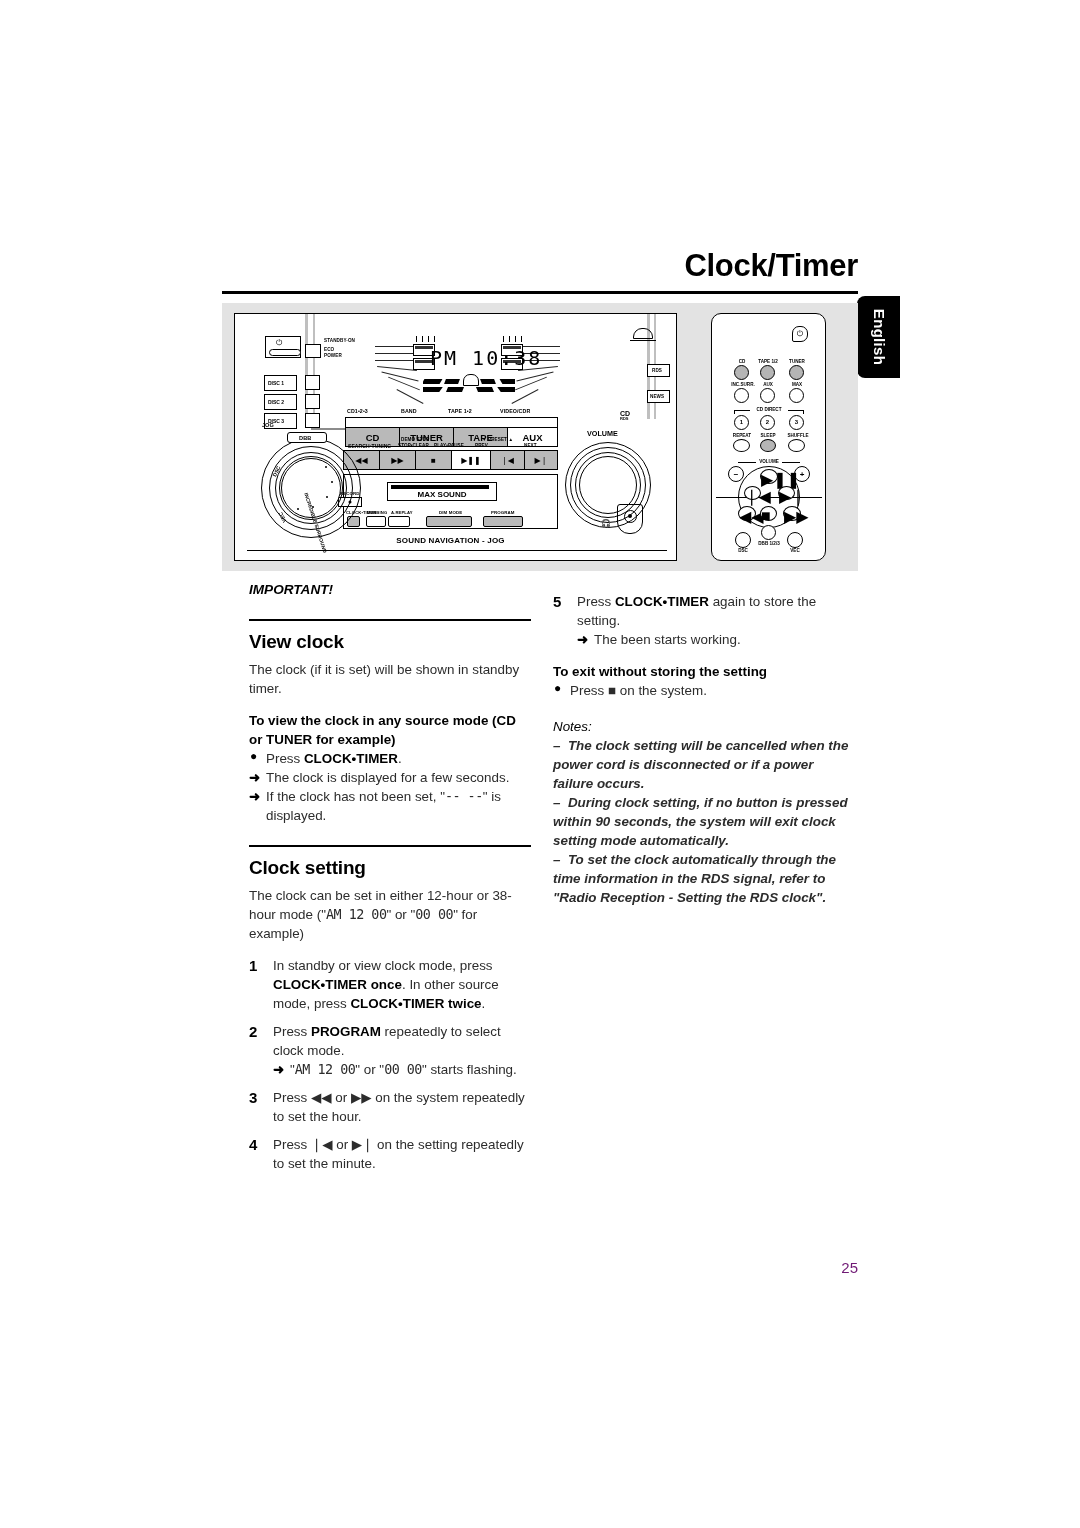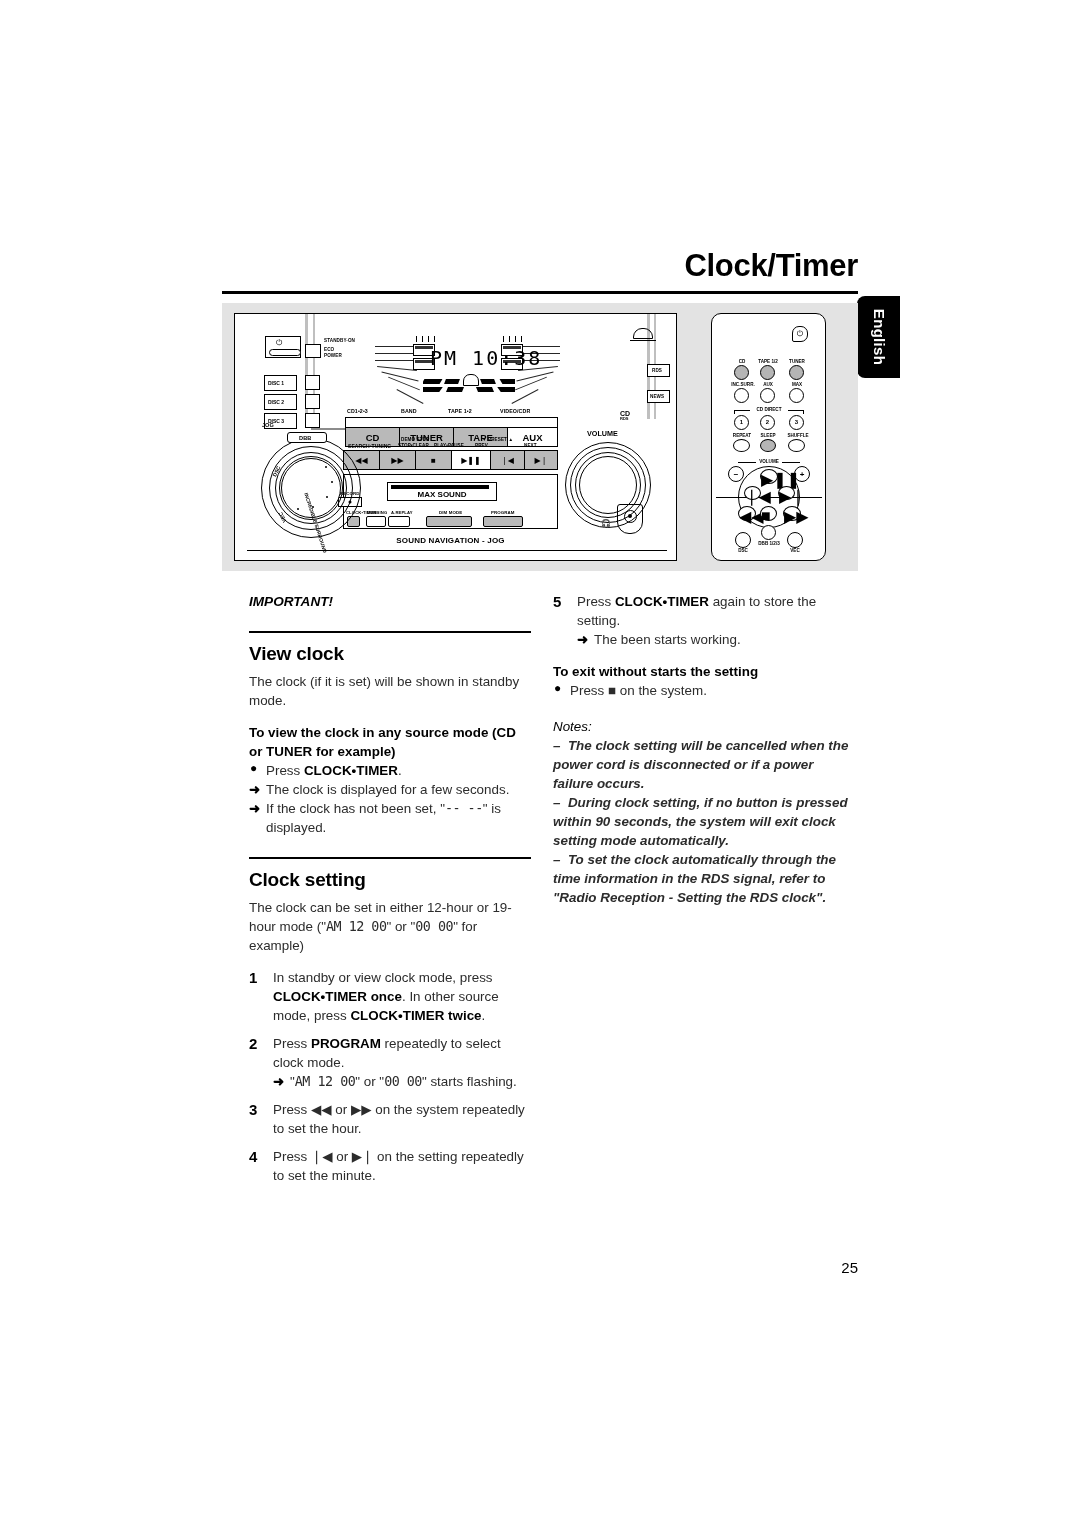--- a/index.html
+++ b/index.html
@@ -110,42 +110,42 @@
   
   .r-pw{position:absolute;left:80px;top:12px;width:16px;height:16px;border:1.3px solid #000;border-radius:7px 7px 7px 2px;box-sizing:border-box;}
   .r-pw i{position:absolute;left:50%;top:50%;transform:translate(-50%,-50%);font-style:normal;font-size:8px;}
   .rbtn{position:absolute;border:1.3px solid #000;border-radius:50%;box-sizing:border-box;background:#fff;}
   .rbtn.gray{background:#b5b5b5;}
   .rlbl{position:absolute;font-size:4.6px;font-weight:bold;white-space:nowrap;text-align:center;}
   .rline{position:absolute;background:#000;height:1px;}
 
   
   .col{position:absolute;font-size:13.4px;line-height:1.42;color:#2c2c2c;}
-  .colL{left:249px;top:592px;width:282px;}
+  .colL{left:249px;top:580px;width:282px;}
   .colR{left:553px;top:592px;width:300px;}
 
   .imp-title{font-style:italic;font-weight:bold;color:#000;font-size:13.6px;}
   .imp-body{font-style:italic;font-weight:bold;color:#000;font-size:13.6px;margin-top:1px;}
 
   .rule{height:1.6px;background:#000;margin:20px 0 8px 0;}
   h2.sec{font-size:19px;font-weight:bold;color:#000;margin:0 0 4px 0;letter-spacing:-0.2px;}
   p{margin:0 0 0 0;}
   .gap{height:13px;}
   .gap-s{height:9px;}
   .bold{font-weight:bold;color:#000;}
   .arrow-line{position:relative;padding-left:17px;}
   .arrow-line .ar{position:absolute;left:0;top:0;font-weight:bold;color:#000;}
   .bullet-line{position:relative;padding-left:17px;}
   .bullet-line .bu{position:absolute;left:1px;top:-1px;font-size:12px;color:#000;}
   .num-line{position:relative;padding-left:24px;}
   .num-line .nm{position:absolute;left:0;top:-1px;font-weight:bold;font-size:15px;color:#000;}
   .seg{font-family:"DejaVu Sans Mono",monospace;letter-spacing:-0.5px;}
   .notes-title{font-style:italic;color:#000;margin-top:4px;}
   .note{font-style:italic;position:relative;padding-left:0;font-weight:bold;}
-  .pgnum{position:absolute;left:0;top:1259px;width:858px;text-align:right;font-size:15px;color:#000000;}
+  .pgnum{position:absolute;left:0;top:1259px;width:858px;text-align:right;font-size:15px;color:#701a75;}
 </style>
 </head>
 <body>
 
 <div class="page">
 
   <div class="hdr-title">Clock/Timer</div>
   <div class="hdr-rule"></div>
 
   <div class="lang-tab">
@@ -417,39 +417,39 @@
       <div class="rbtn" style="left:75px;top:218px;width:16px;height:16px;"></div>
       <div class="rlbl" style="left:75px;top:234px;width:16px;">VEC</div>
     </div>
   </div>
 
   <div class="col colL">
     <p class="imp-title">IMPORTANT!</p>
 
     <div class="rule"></div>
     <h2 class="sec">View clock</h2>
-    <p>The clock (if it is set) will be shown in standby mode.</p>
+    <p>The clock (if it is set) will be shown in standby timer.</p>
 
     <div class="gap"></div>
     <p class="bold">To view the clock in any source mode (CD or TUNER for example)</p>
 
     <p class="bullet-line">
       <span class="bu">●</span><span>Press </span><span class="bold">CLOCK•TIMER</span><span>.</span>
     </p>
     <p class="arrow-line">
       <span class="ar">➜</span><span>The clock is displayed for a few seconds.</span>
     </p>
     <p class="arrow-line">
       <span class="ar">➜</span><span>If the clock has not been set, "</span><span class="seg">-- --</span><span>" is displayed.</span>
     </p>
 
     <div class="rule"></div>
     <h2 class="sec">Clock setting</h2>
     <p>
-      <span>The clock can be set in either 12-hour or 19-hour mode ("</span><span class="seg">AM 12 00</span><span>" or "</span><span class="seg">00 00</span><span>" for example)</span>
+      <span>The clock can be set in either 12-hour or 38-hour mode ("</span><span class="seg">AM 12 00</span><span>" or "</span><span class="seg">00 00</span><span>" for example)</span>
     </p>
 
     <div class="gap"></div>
     <p class="num-line">
       <span class="nm">1</span><span>In standby or view clock mode, press </span><span class="bold">CLOCK•TIMER once</span><span>. In other source mode, press </span><span class="bold">CLOCK•TIMER twice</span><span>.</span>
     </p>
 
     <div class="gap-s"></div>
     <p class="num-line">
       <span class="nm">2</span><span>Press </span><span class="bold">PROGRAM</span><span> repeatedly to select clock mode.</span>
@@ -471,21 +471,21 @@
 
   <div class="col colR">
     <p class="num-line">
       <span class="nm">5</span><span>Press </span><span class="bold">CLOCK•TIMER</span><span> again to store the setting.</span>
     </p>
     <p class="arrow-line" style="padding-left:41px;">
       <span class="ar" style="left:24px;">➜</span><span>The been starts working.</span>
     </p>
 
     <div class="gap"></div>
-    <p class="bold">To exit without starts the setting</p>
+    <p class="bold">To exit without storing the setting</p>
     <p class="bullet-line">
       <span class="bu">●</span><span>Press </span><span>■</span><span> on the system.</span>
     </p>
 
     <div class="gap"></div>
     <p class="notes-title">Notes:</p>
     <p class="note">–&nbsp; <span>The clock setting will be cancelled when the power cord is disconnected or if a power failure occurs.</span></p>
     <p class="note">–&nbsp; <span>During clock setting, if no button is pressed within 90 seconds, the system will exit clock setting mode automatically.</span></p>
     <p class="note">–&nbsp; <span>To set the clock automatically through the time information in the RDS signal, refer to "Radio Reception - Setting the RDS clock".</span></p>
   </div>

